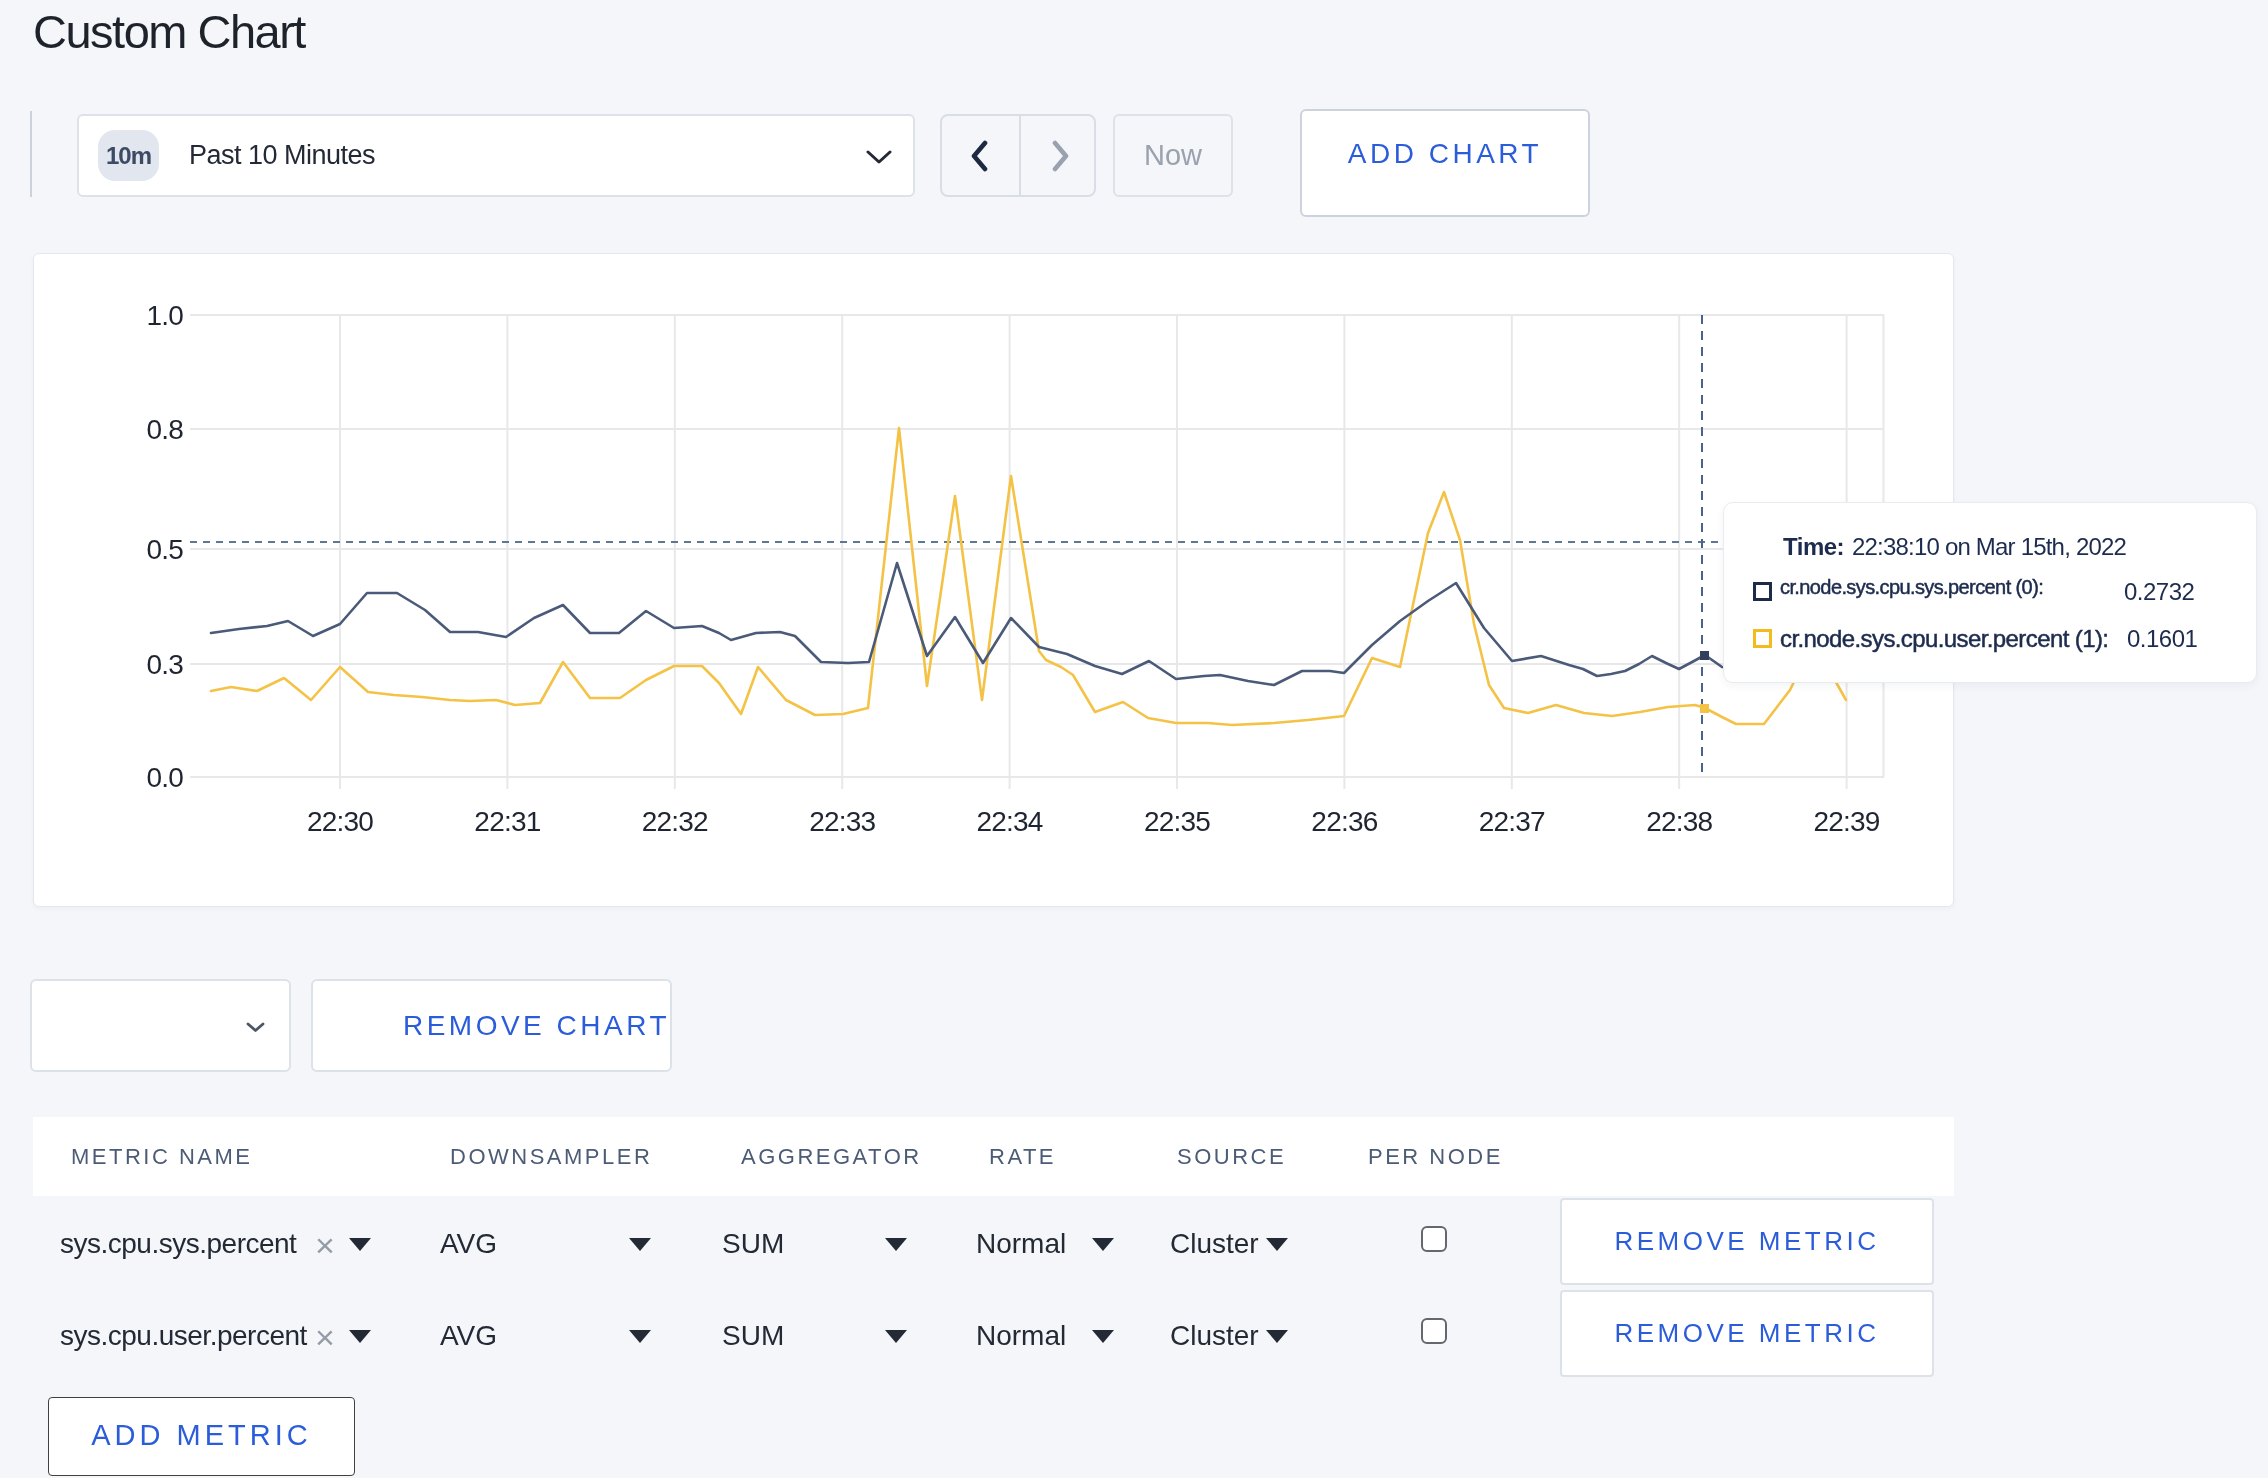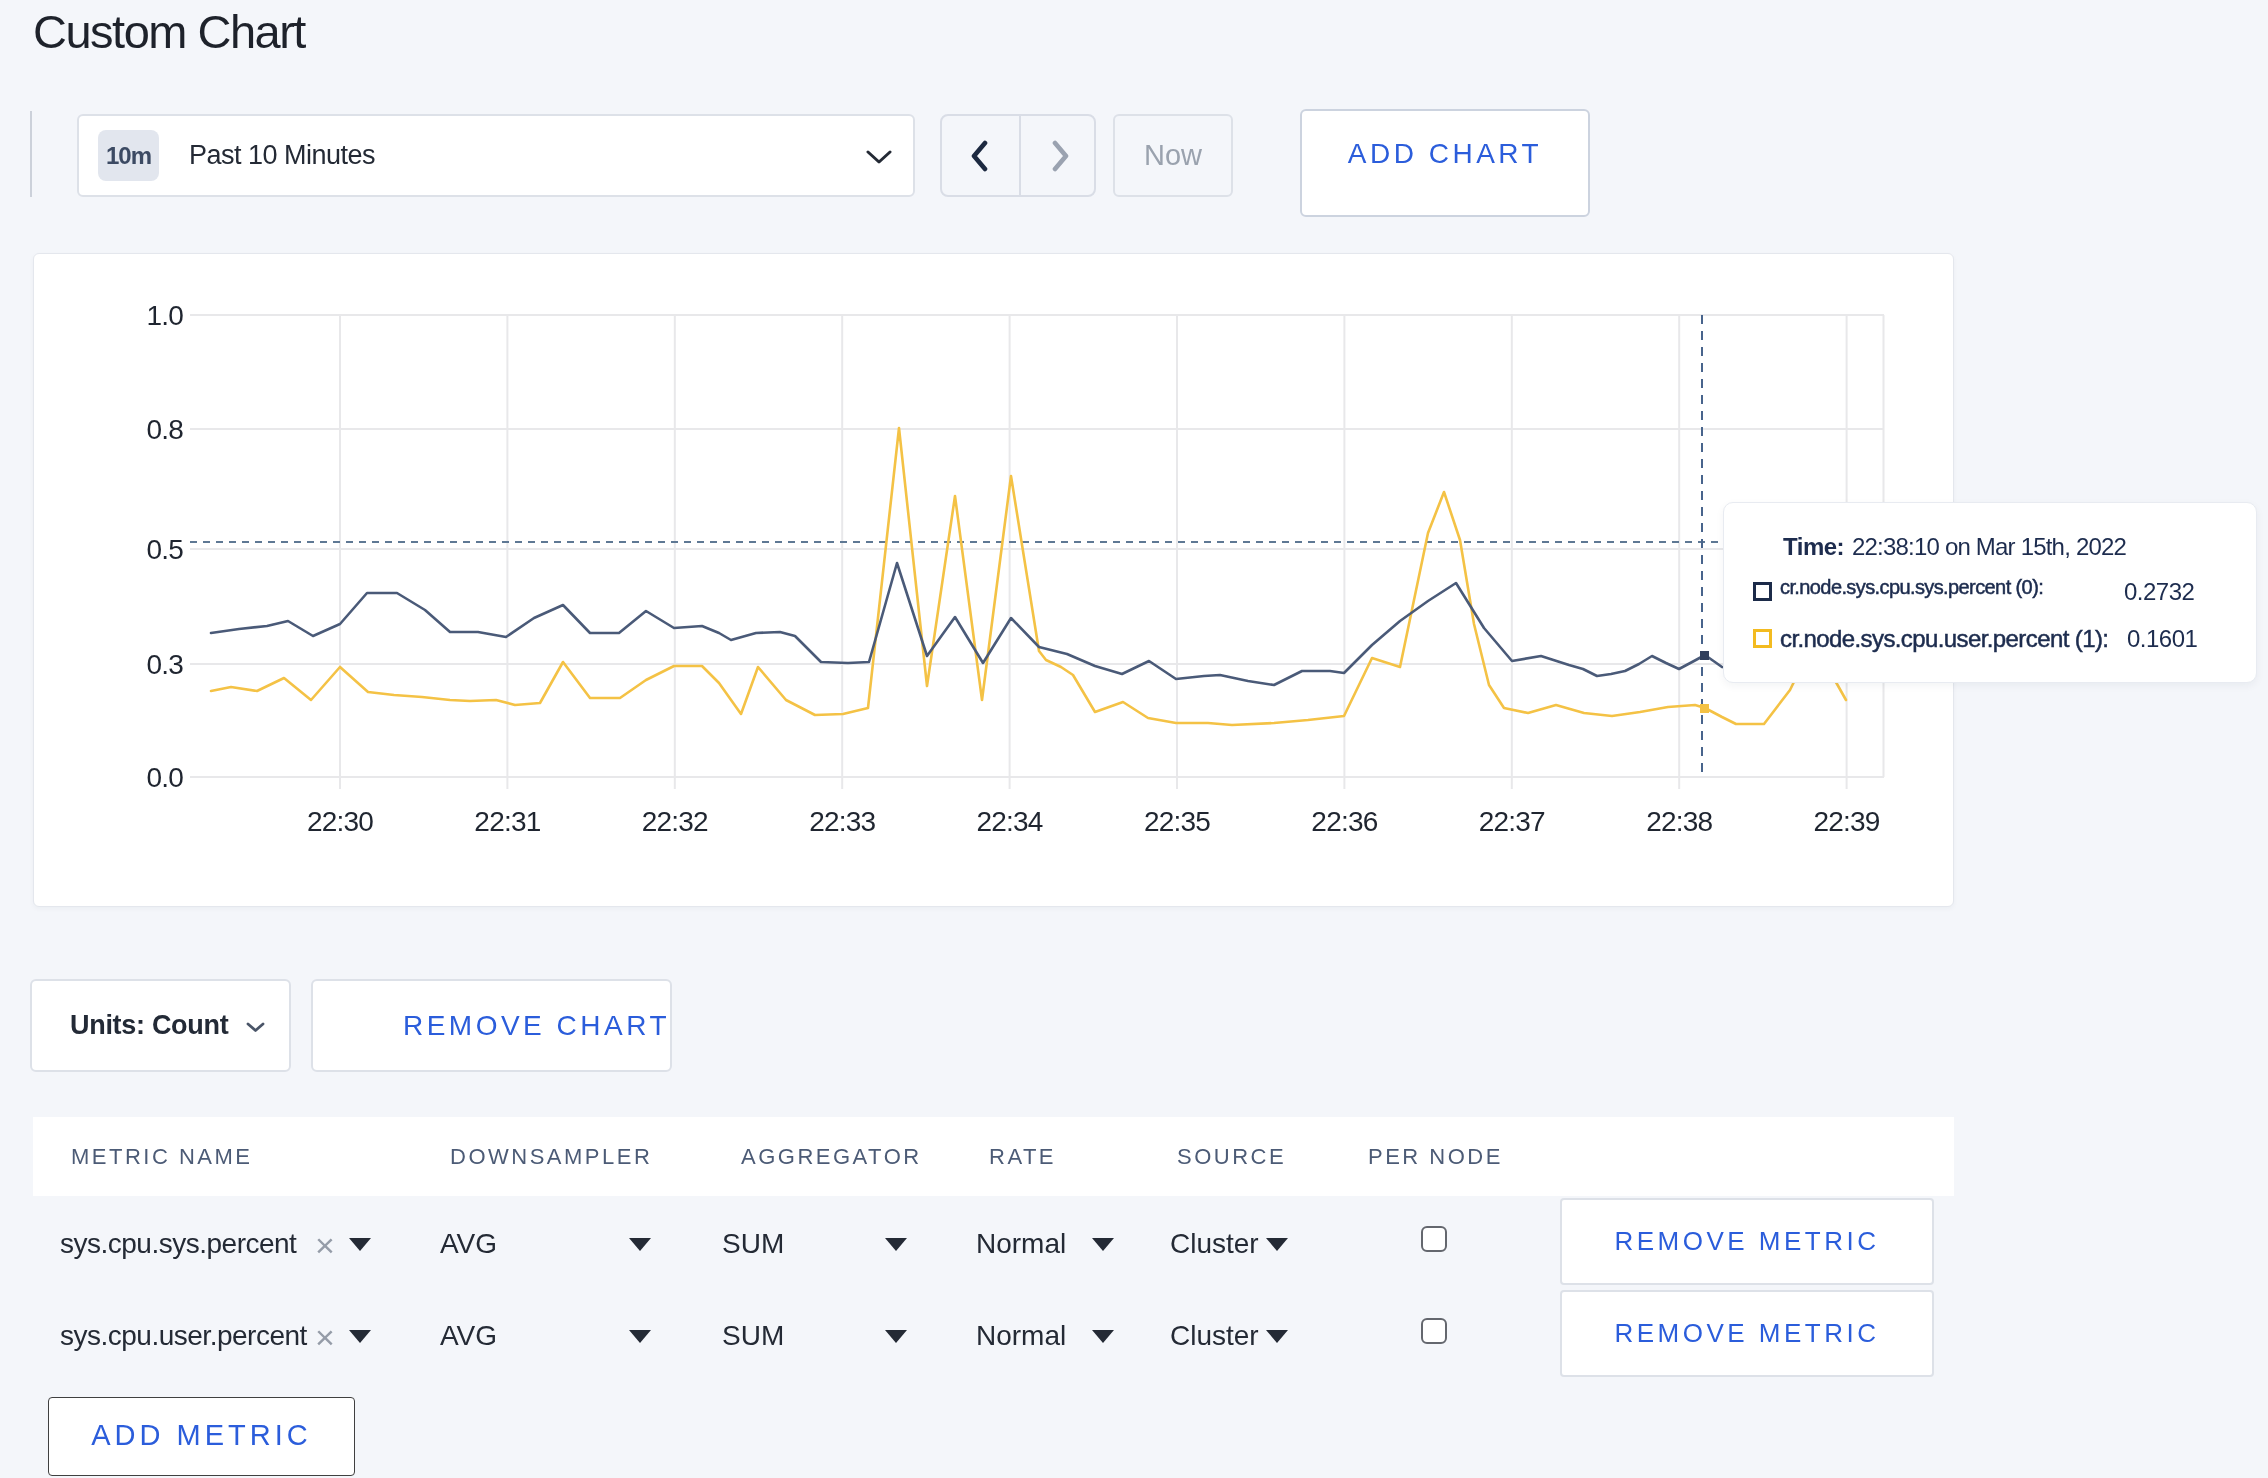--- a/index.html
+++ b/index.html
@@ -11,21 +11,21 @@
 </style>
 </head>
 <body>
 <div id="page">
 
   <div class="abs" style="left:33px; top:4px; font-size:47px; letter-spacing:-1.5px; color:#1e222b;">Custom Chart</div>
 
   <div class="abs" style="left:30px; top:111px; width:2px; height:86px; background:#ccd1da;"></div>
 
   <div class="abs btn" style="left:77px; top:114px; width:838px; height:83px;">
-    <div class="abs" style="left:19px; top:14px; width:61px; height:51px; background:#e2e6ee; border-radius:8px; text-align:center; line-height:51px; font-size:24px; letter-spacing:-1px; font-weight:bold; color:#3c4a63;">10m</div>
+    <div class="abs" style="left:19px; top:14px; width:61px; height:51px; background:#e2e6ee; border-radius:17px; text-align:center; line-height:51px; font-size:24px; letter-spacing:-1px; font-weight:bold; color:#3c4a63;">10m</div>
     <div class="abs" style="left:110px; top:0; height:79px; line-height:79px; font-size:27px; letter-spacing:-0.5px; color:#242a35;">Past 10 Minutes</div>
     <svg class="abs" style="left:787px; top:34px;" width="26" height="15" viewBox="0 0 26 15">
         <polyline points="2,2 13,12 24,2" fill="none" stroke="#242a35" stroke-width="3" stroke-linecap="round" stroke-linejoin="round"></polyline>
       </svg>
   </div>
 
   <div class="abs" style="left:940px; top:114px; width:156px; height:83px; border:2px solid #d9dde6; border-radius:8px;">
     <div class="abs" style="left:77px; top:0; width:2px; height:79px; background:#d9dde6;"></div>
     <svg class="abs" style="left:27px; top:24px;" width="21" height="32" viewBox="0 0 21 32">
         <polyline points="16,3 5,16 16,29" fill="none" stroke="#1c2940" stroke-width="4.6" stroke-linecap="round" stroke-linejoin="round"></polyline>
@@ -111,21 +111,20 @@
     <div class="abs" style="left:128px; top:30px; font-size:24px; letter-spacing:-0.8px;">22:38:10 on Mar 15th, 2022</div>
     <div class="abs" style="left:29px; top:79px; width:19px; height:19px; border:3px solid #1c2b49;"></div>
     <div class="abs" style="left:56px; top:73px; font-size:20px; letter-spacing:-0.6px; -webkit-text-stroke:0.5px #1d2c4e;">cr.node.sys.cpu.sys.percent (0):</div>
     <div class="abs" style="left:400px; top:75px; font-size:24px; letter-spacing:-0.5px;">0.2732</div>
     <div class="abs" style="left:29px; top:126px; width:19px; height:19px; border:3px solid #f3bb20;"></div>
     <div class="abs" style="left:56px; top:122px; font-size:24px; letter-spacing:-0.6px; -webkit-text-stroke:0.5px #1d2c4e;">cr.node.sys.cpu.user.percent (1):</div>
     <div class="abs" style="left:403px; top:122px; font-size:24px; letter-spacing:-0.5px;">0.1601</div>
   </div>
 
   <div class="abs btn" style="left:30px; top:979px; width:261px; height:93px;">
-    <div class="abs" style="left:38px; top:0; height:89px; line-height:89px; font-size:27px; letter-spacing:-0.3px; font-weight:bold; color:#232a36;">Units: Count</div>
     <svg class="abs" style="left:214px; top:41px;" width="19" height="11" viewBox="0 0 19 11">
         <polyline points="2,2 9.5,8.5 17,2" fill="none" stroke="#4a5568" stroke-width="2.8" stroke-linecap="round" stroke-linejoin="round"></polyline>
       </svg>
   </div>
   <div class="abs btn bluetext" style="left:311px; top:979px; width:361px; height:93px; text-align:right; line-height:89px; font-size:28px; letter-spacing:3.5px;">REMOVE CHART</div>
 
   <div class="abs" style="left:33px; top:1117px; width:1921px; height:79px; background:#fff;"></div>
   <div class="abs" style="top:1144px; left:71px; font-size:22px; color:#4c5b76; letter-spacing:2.5px;">METRIC NAME</div>
   <div class="abs" style="top:1144px; left:450px; font-size:22px; color:#4c5b76; letter-spacing:2.5px;">DOWNSAMPLER</div>
   <div class="abs" style="top:1144px; left:733px; font-size:22px; color:#4c5b76; letter-spacing:2.5px;margin-left:8px;">AGGREGATOR</div>

